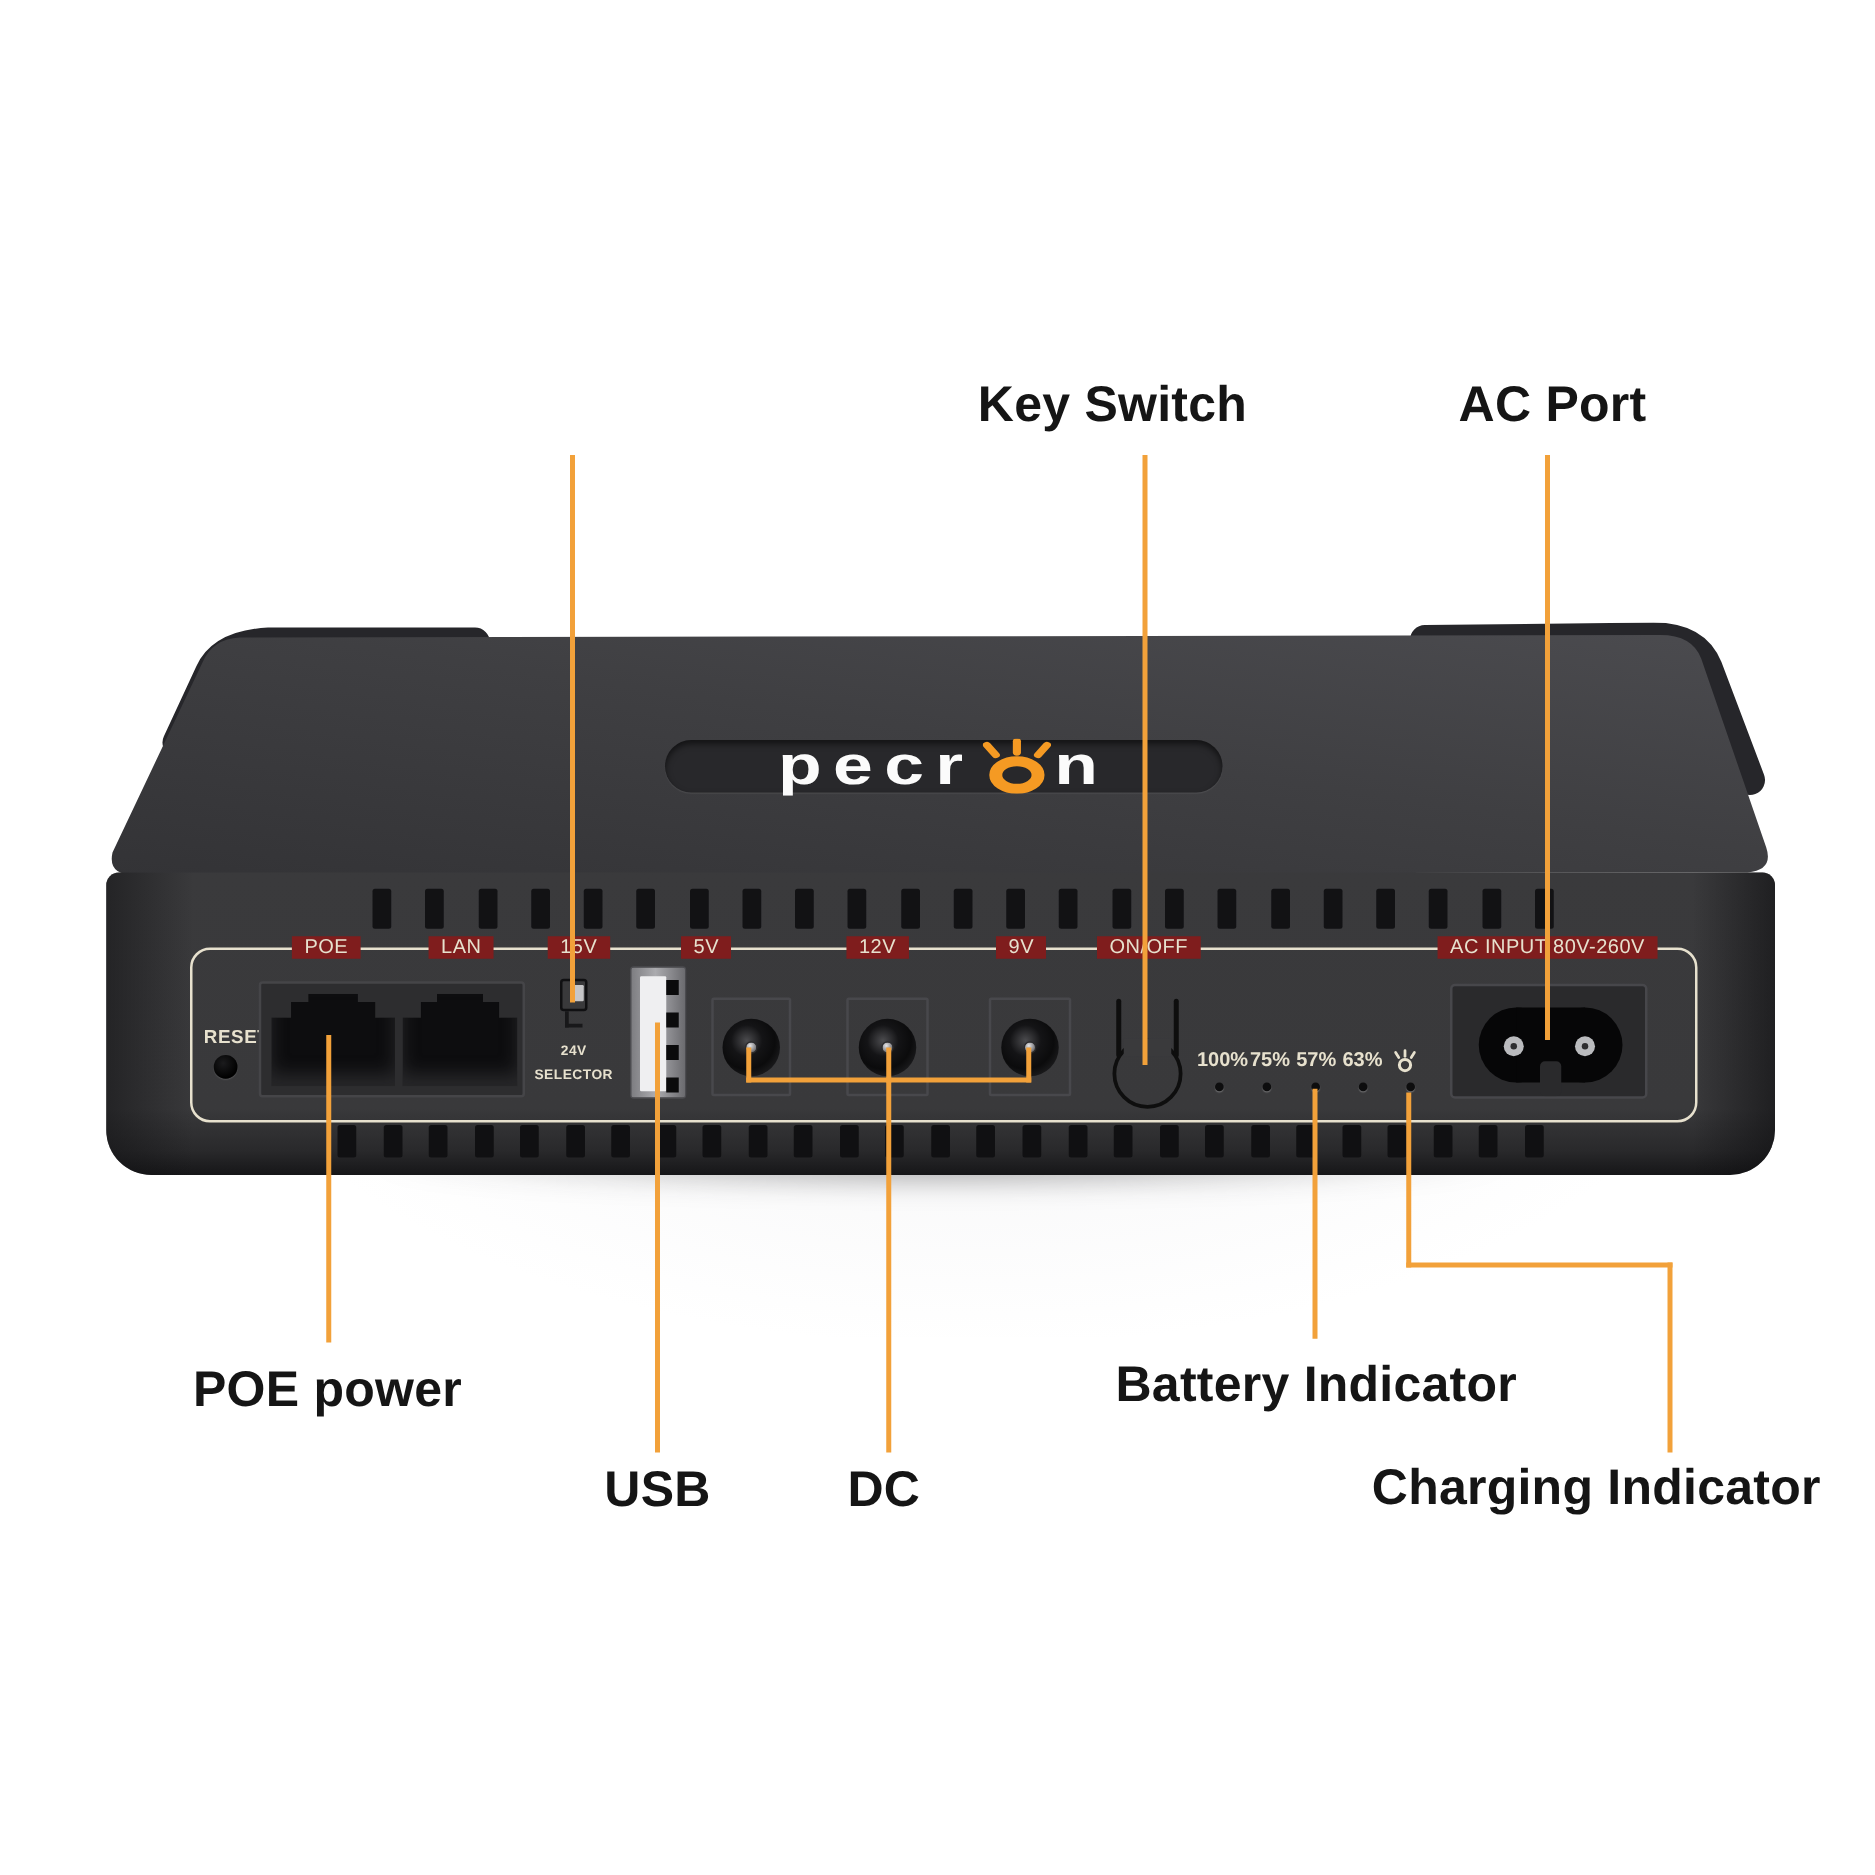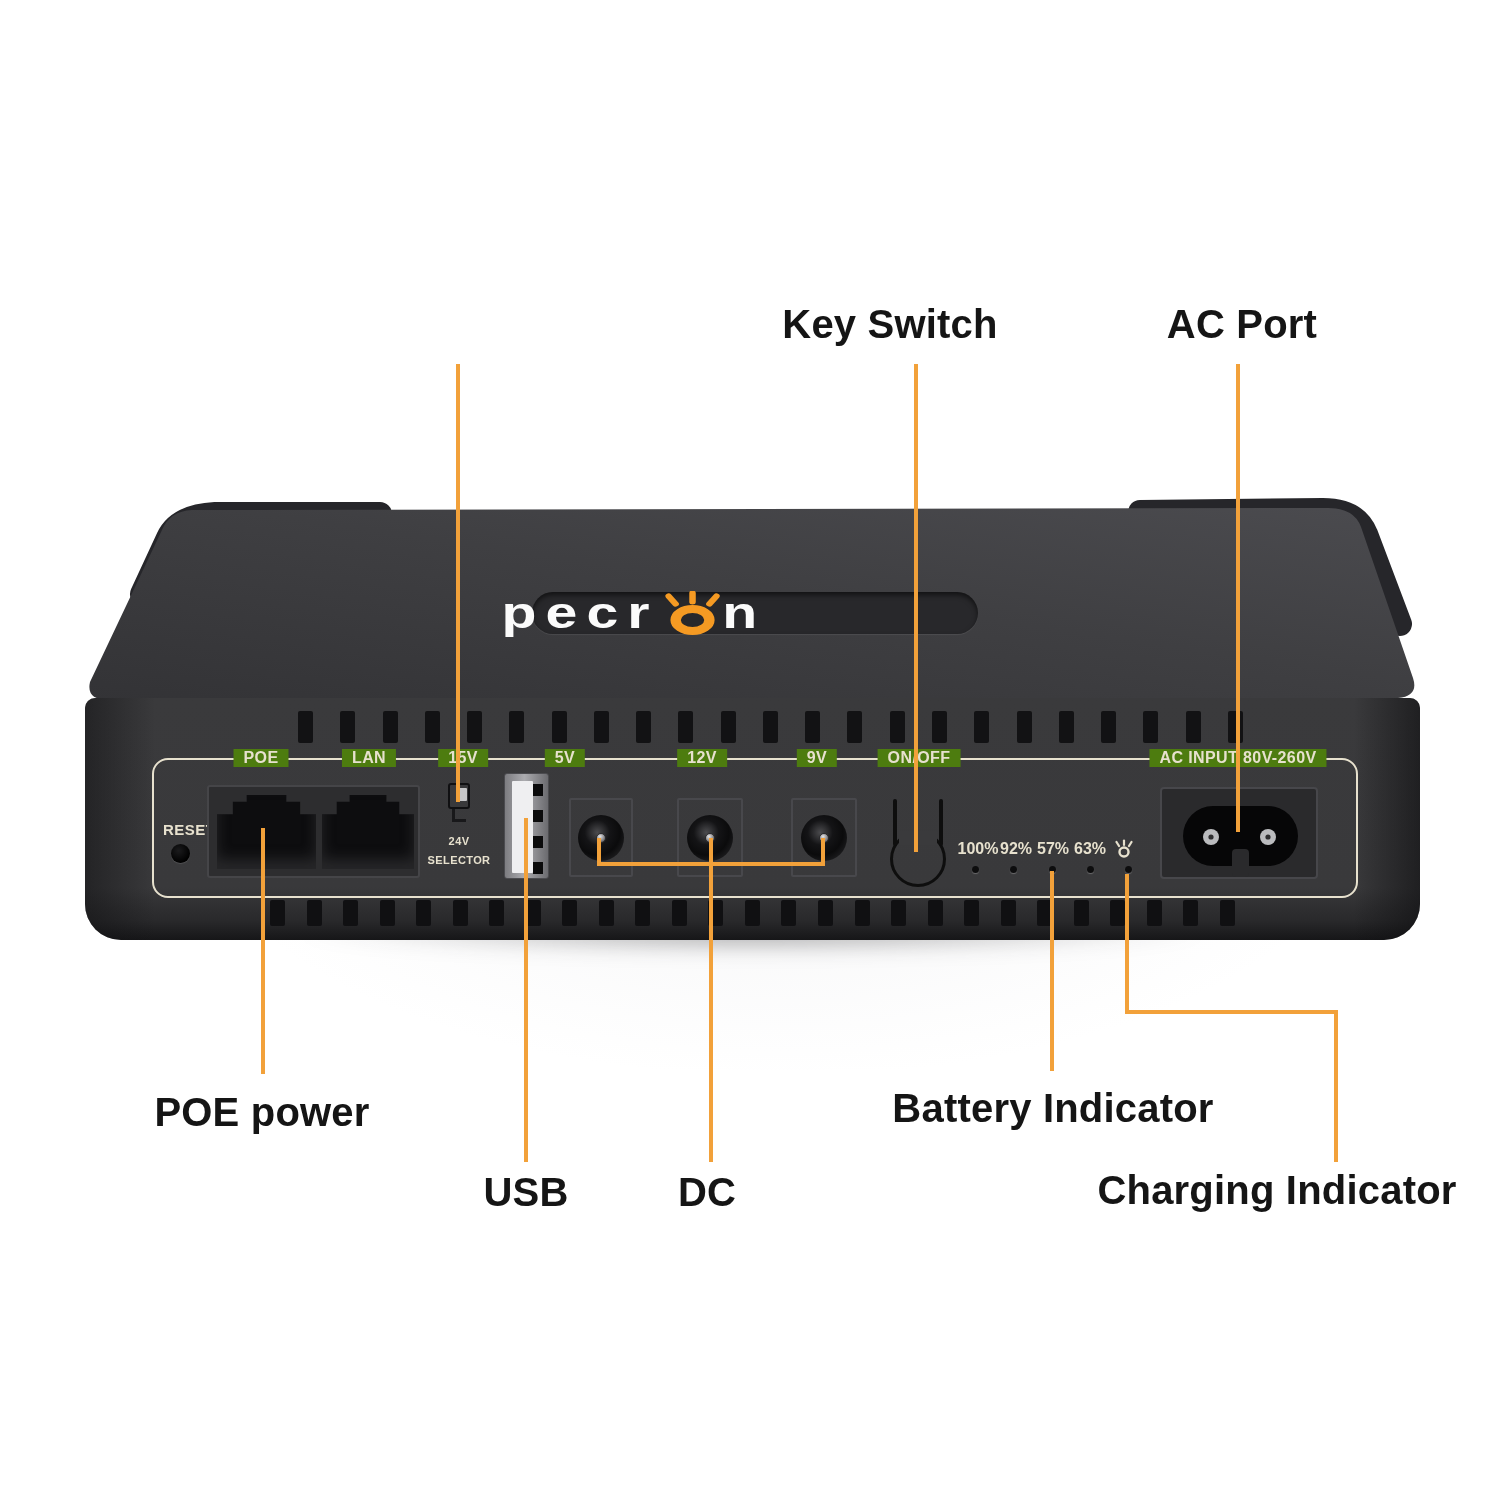--- a/index.html
+++ b/index.html
@@ -24,38 +24,38 @@
   .front-face::before{content:"";position:absolute;left:0;top:0;bottom:0;width:70px;
     border-radius:10px 0 0 36px;
     background:linear-gradient(to right, rgba(18,18,20,0.55), rgba(18,18,20,0));}
   .front-face::after{content:"";position:absolute;right:0;top:0;bottom:0;width:66px;
     border-radius:0 10px 36px 0;
     background:linear-gradient(to left, rgba(14,14,16,0.6), rgba(14,14,16,0));}
 
   .logo-recess{left:532px;top:592px;width:446px;height:42px;z-index:2;
     background:#28282b;border-radius:21px;
     box-shadow:inset 0 3px 5px rgba(0,0,0,0.55), 0 1px 1px rgba(255,255,255,0.08);
-    display:flex;align-items:center;}
+    display:flex;align-items:center;justify-content:center;}
   .logo-row{display:flex;align-items:center;transform:scaleX(1.3);}
   .logo-txt{color:#fbfbfb;font-weight:bold;font-size:44px;line-height:42px;letter-spacing:7px;}
   .logo-o{margin:0 2px 0 5px;}
 
   
   .vents{display:flex;justify-content:space-between;z-index:2;}
   .vents-top{left:298px;top:711px;width:945px;height:32px;}
   .vents-bottom{left:270px;top:900px;width:965px;height:26px;}
   .vents-top .vent{width:15px;height:32px;background:#121214;border-radius:2px;}
   .vents-bottom .vent{width:15px;height:26px;background:#101012;border-radius:2px;}
 
   
   .panel-outline{left:152px;top:758px;width:1206px;height:140px;z-index:2;
     border:2px solid #E7E1CE;border-radius:16px;box-sizing:border-box;}
   .port-label{position:absolute;top:749px;transform:translateX(-50%);z-index:3;
-    background:#4d7c0f;padding:0 10px;white-space:nowrap;
-    color:#E7E1CE;font-size:16px;line-height:18px;font-weight:700;letter-spacing:0.4px;}
+    background:#7f1d1d;padding:0 10px;white-space:nowrap;
+    color:#E7E1CE;font-size:16px;line-height:18px;font-weight:400;letter-spacing:0.4px;}
 
   
   .reset-label{left:163px;top:821px;z-index:3;color:#E7E1CE;font-size:15px;font-weight:600;letter-spacing:0.5px;}
   .reset-hole{left:171px;top:844px;width:19px;height:19px;border-radius:50%;z-index:3;
     background:radial-gradient(circle at 40% 35%, #1b1b1d, #000 70%);
     box-shadow:0 1px 1px rgba(255,255,255,0.12);}
 
   
   .rj45-recess{left:207px;top:785px;width:213px;height:93px;z-index:3;box-sizing:border-box;
     background:#2d2d2f;border:2px solid #454548;border-radius:3px;}
@@ -248,21 +248,21 @@
         <div class="dc-pin"></div>
       </div>
   </div>
 
   <div class="abs key-circle"></div>
   <div class="abs key-mask"></div>
   <div class="abs key-prong" style="left:893px;top:799px"></div>
   <div class="abs key-prong" style="left:939px;top:799px"></div>
 
   <span class="batt-label" style="left:978px">100%</span>
-  <span class="batt-label" style="left:1016px">92%</span>
+  <span class="batt-label" style="left:1016px">75%</span>
   <span class="batt-label" style="left:1053px">57%</span>
   <span class="batt-label" style="left:1090px">63%</span>
   <svg class="abs" style="left:1115px;top:839px;z-index:3" width="18" height="20" viewBox="0 0 18 20">
     <circle cx="9" cy="13" r="4.5" fill="none" stroke="#E7E1CE" stroke-width="2.4"></circle>
     <path d="M9 6 V1.5" stroke="#E7E1CE" stroke-width="2.2" stroke-linecap="round"></path>
     <path d="M4 7 L1.5 3" stroke="#E7E1CE" stroke-width="2.2" stroke-linecap="round"></path>
     <path d="M14 7 L16.5 3" stroke="#E7E1CE" stroke-width="2.2" stroke-linecap="round"></path>
   </svg>
   <div class="abs led" style="left:972px;top:866px"></div>
   <div class="abs led" style="left:1010px;top:866px"></div>

